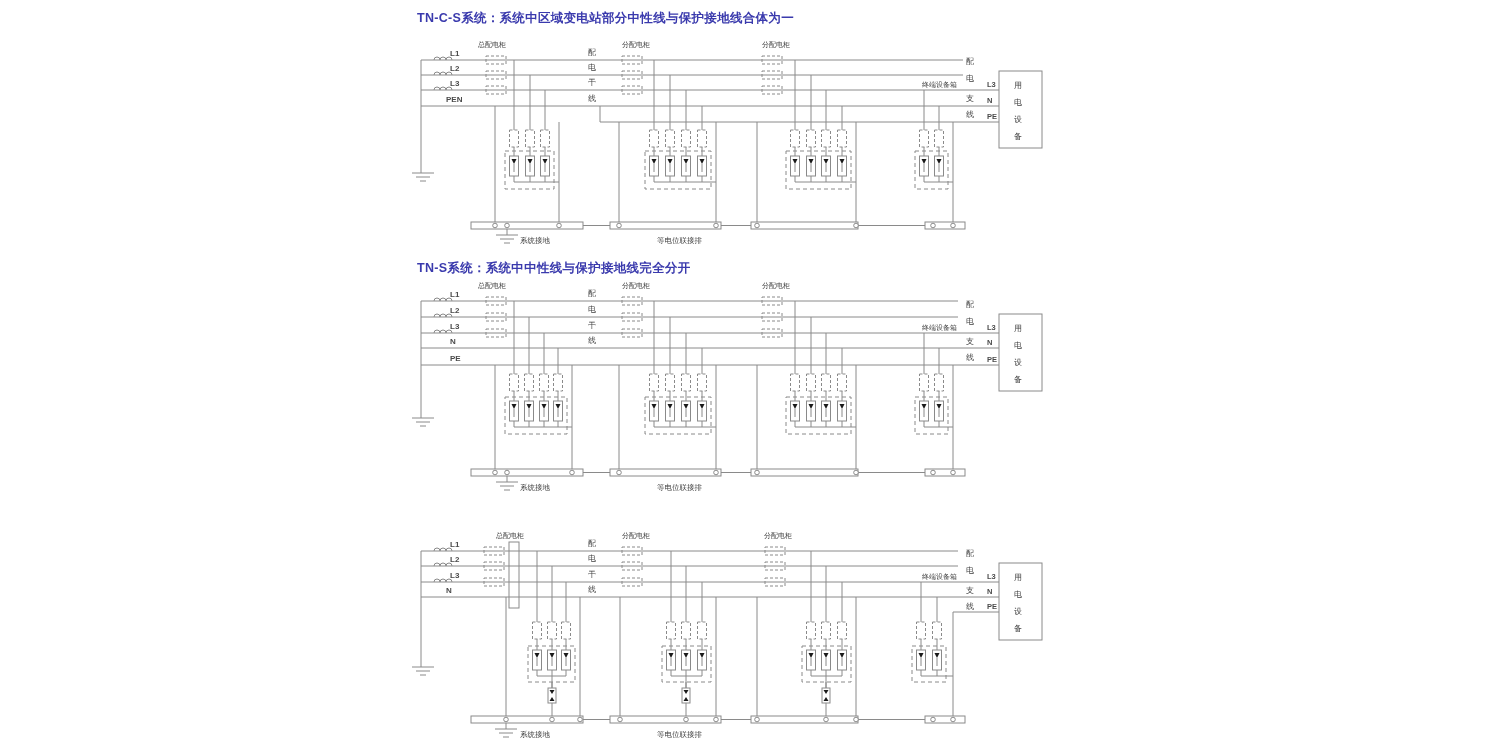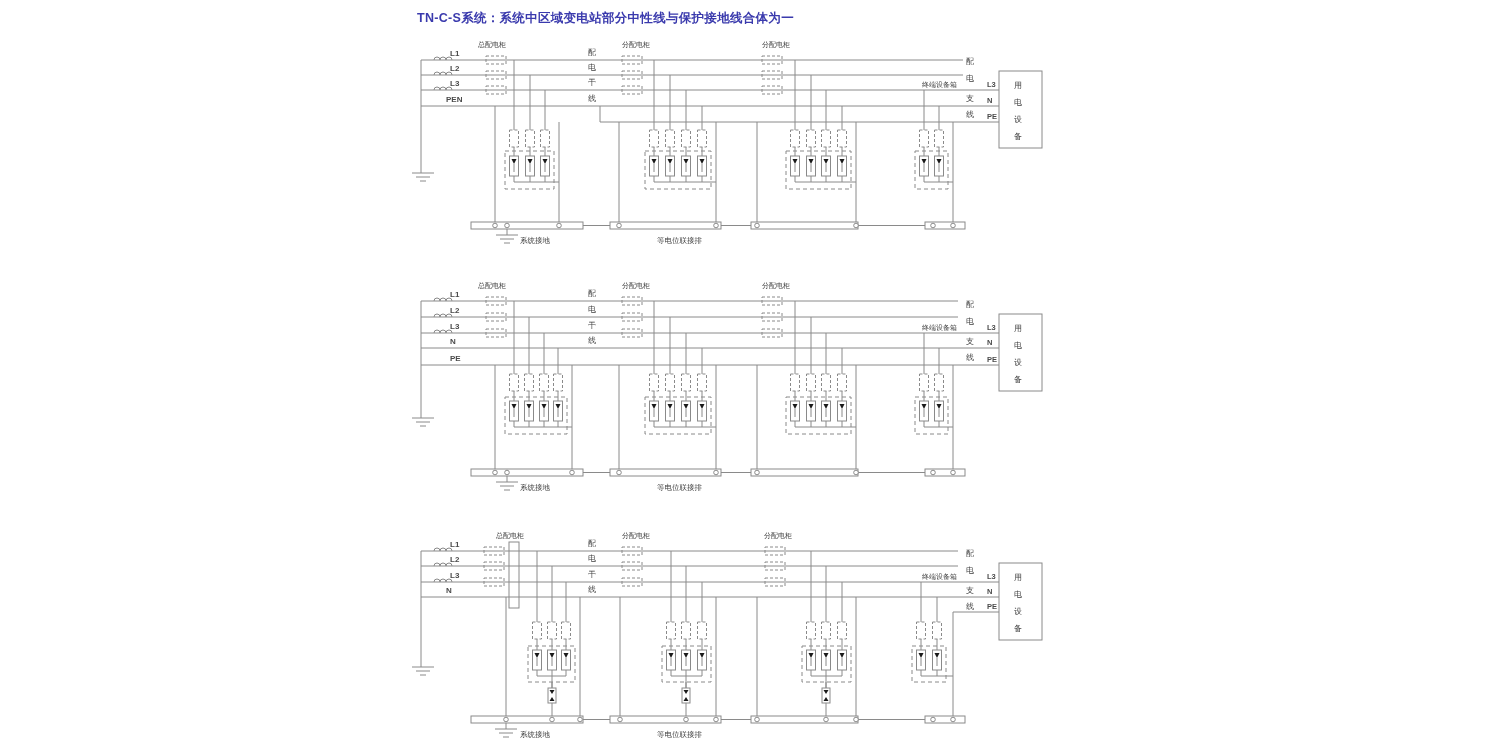--- a/index.html
+++ b/index.html
@@ -7,20 +7,21 @@
         font-family:"Liberation Sans","DejaVu Sans",sans-serif;}
   .dtitle{position:absolute;font-size:12.5px;font-weight:600;letter-spacing:0.3px;white-space:nowrap;}
   svg{position:absolute;left:0;top:0;}
   svg text{font-family:"Liberation Sans","DejaVu Sans",sans-serif;}
 </style>
 </head>
 <body>
 
 <div id="page" style="background: rgb(255, 255, 255); padding-left: 35px;">
   <div class="dtitle" style="left: 417px; top: 10px; color: rgb(58, 58, 173);">TN-C-S系统：系统中区域变电站部分中性线与保护接地线合体为一</div>
+  <div class="dtitle" style="left: 417px; top: 260px; color: rgb(58, 58, 173);">TN-S系统：系统中中性线与保护接地线完全分开</div>
   <svg id="cv" width="1496" height="753" viewBox="0 0 1496 753">
       <g>
         <line x1="421" y1="60" x2="963" y2="60" stroke="#8a8a8a" stroke-width="1"></line>
         <path d="M434,60 a3,3 0 0 1 6,0 a3,3 0 0 1 6,0 a3,3 0 0 1 6,0" fill="none" stroke="#8a8a8a" stroke-width="1"></path>
         <text x="450" y="56" font-size="8" fill="#4a4a4a" font-weight="bold">L1</text>
         <line x1="421" y1="75" x2="963" y2="75" stroke="#8a8a8a" stroke-width="1"></line>
         <path d="M434,75 a3,3 0 0 1 6,0 a3,3 0 0 1 6,0 a3,3 0 0 1 6,0" fill="none" stroke="#8a8a8a" stroke-width="1"></path>
         <text x="450" y="71" font-size="8" fill="#4a4a4a" font-weight="bold">L2</text>
         <line x1="421" y1="90" x2="999" y2="90" stroke="#8a8a8a" stroke-width="1"></line>
         <path d="M434,90 a3,3 0 0 1 6,0 a3,3 0 0 1 6,0 a3,3 0 0 1 6,0" fill="none" stroke="#8a8a8a" stroke-width="1"></path>

